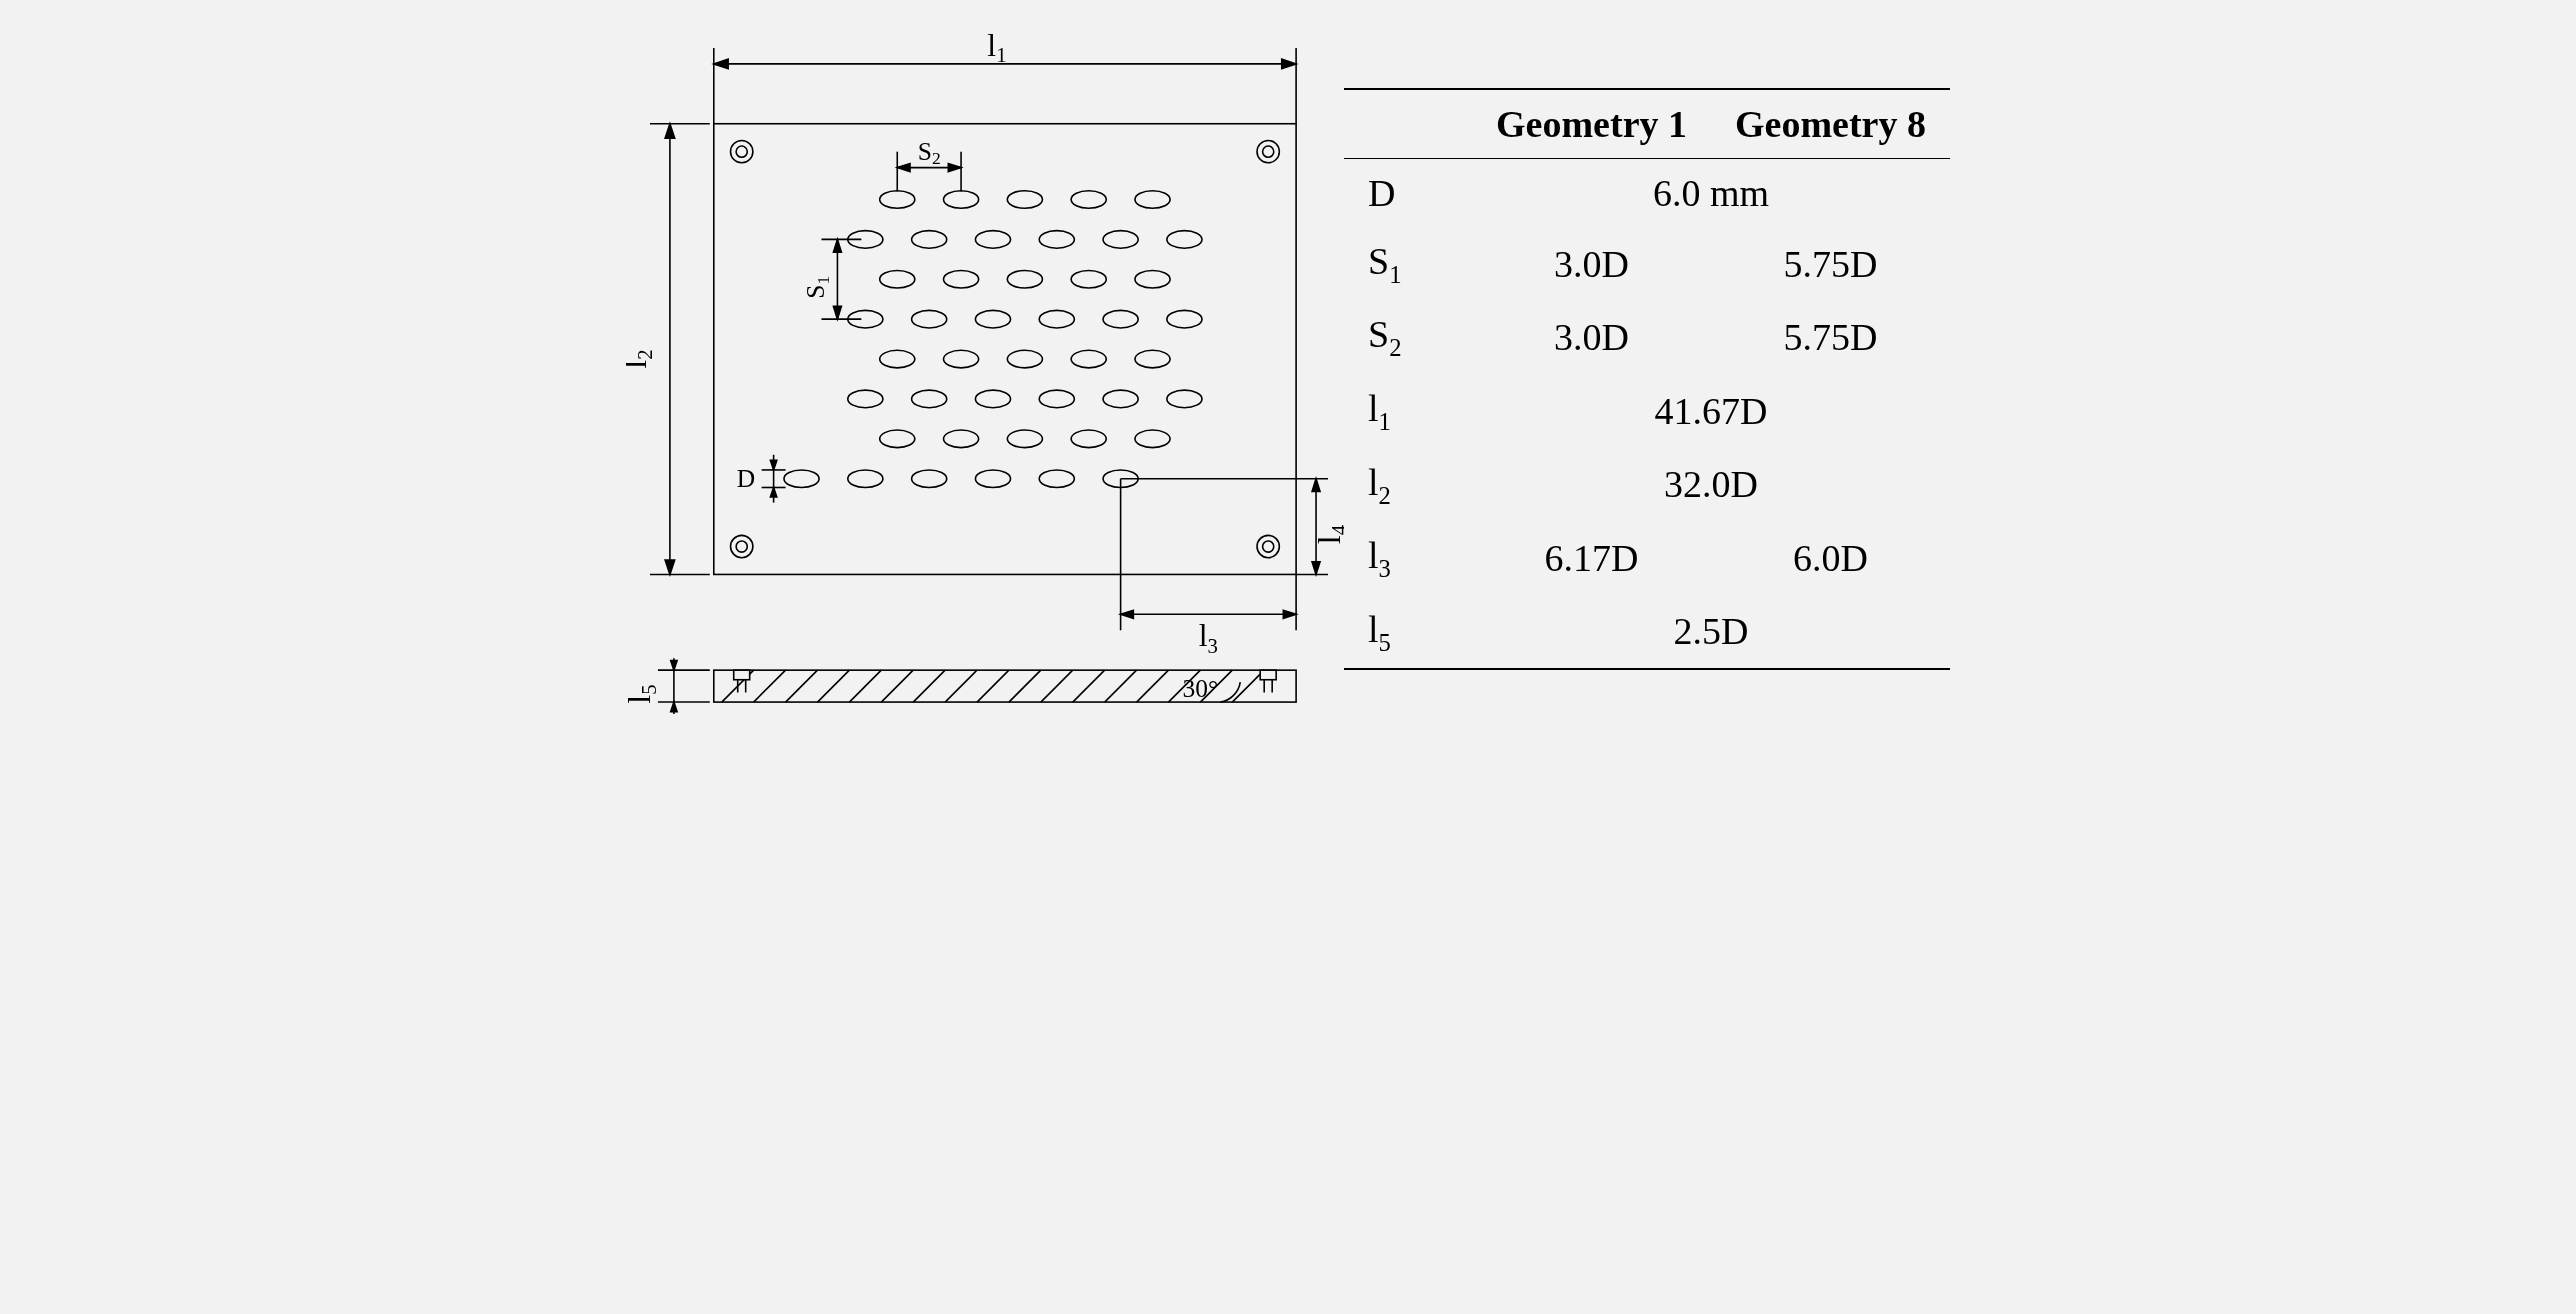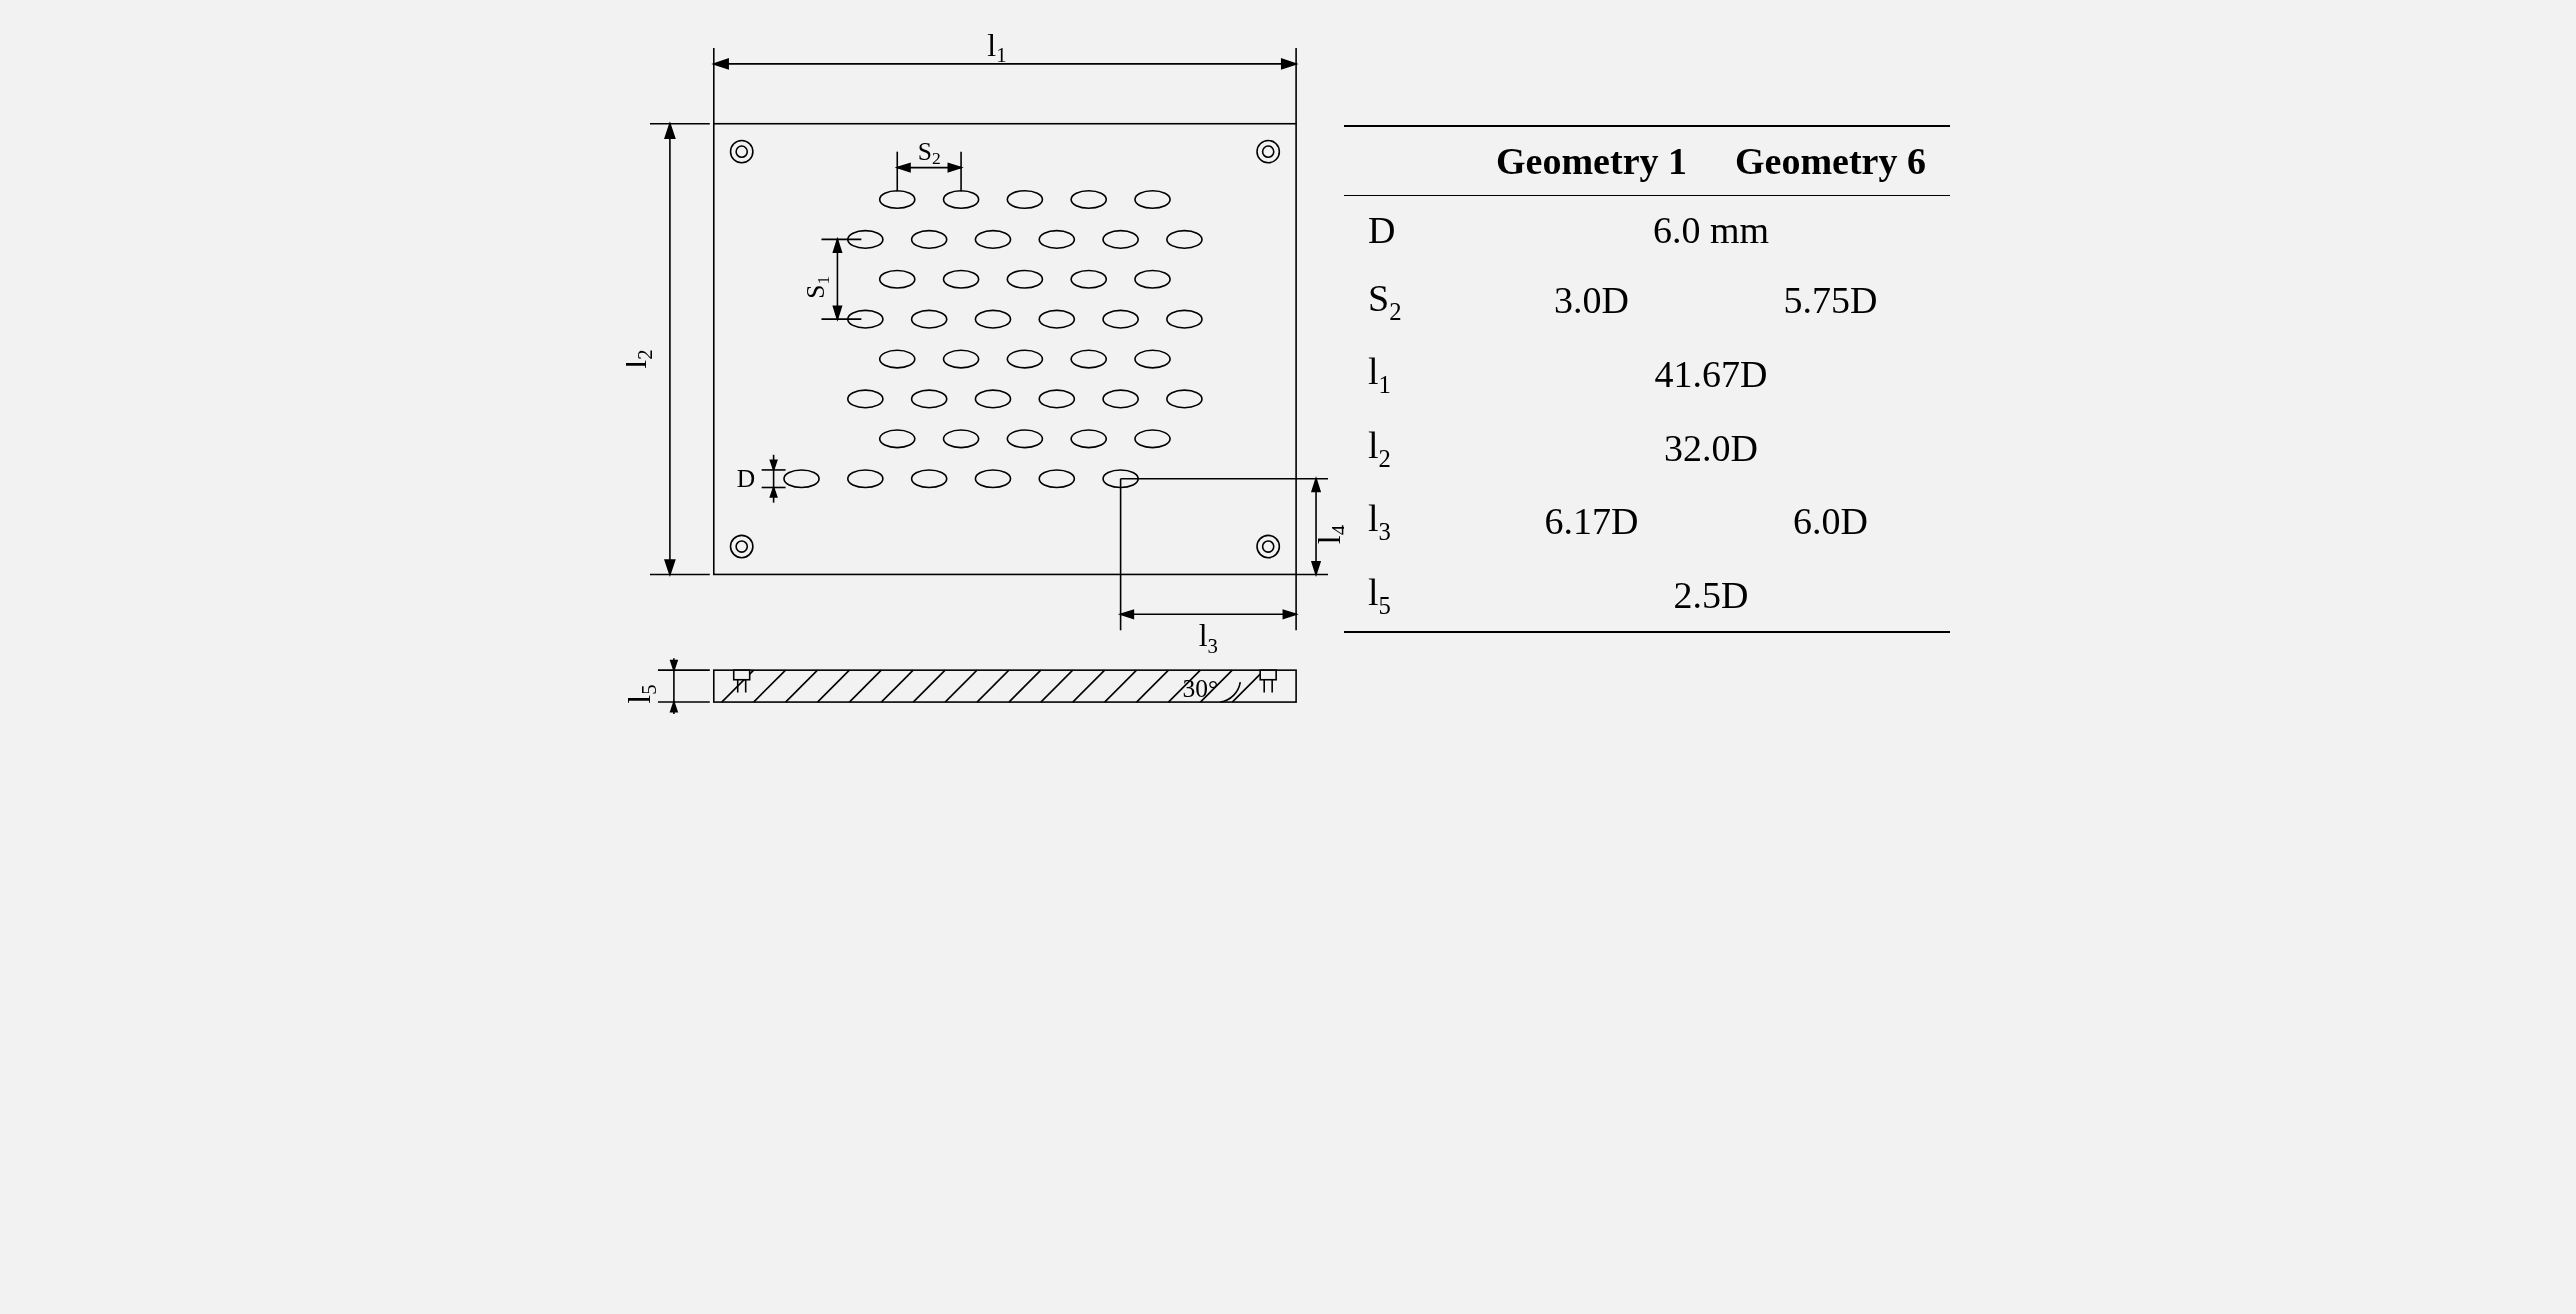--- a/index.html
+++ b/index.html
@@ -202,25 +202,30 @@
       <text class="label" x="30" y="830" text-anchor="middle" transform="rotate(-90 30 830)"><tspan>l</tspan><tspan dy="8" font-size="26">5</tspan></text>
     </svg>
   </div>
 
   <div class="table-area">
     <table>
       <tbody>
           <tr>
         <th></th>
         <th>Geometry 1</th>
-        <th>Geometry 6</th>
+        <th>Geometry 8</th>
       </tr>
       <tr>
         <td class="param">D</td>
         <td class="span" colspan="2">6.0 mm</td>
+      </tr>
+      <tr>
+        <td class="param"><span>S</span><sub>1</sub></td>
+        <td>3.0D</td>
+        <td>5.75D</td>
       </tr>
       <tr>
         <td class="param"><span>S</span><sub>2</sub></td>
         <td>3.0D</td>
         <td>5.75D</td>
       </tr>
       <tr>
         <td class="param"><span>l</span><sub>1</sub></td>
         <td class="span" colspan="2">41.67D</td>
       </tr>

